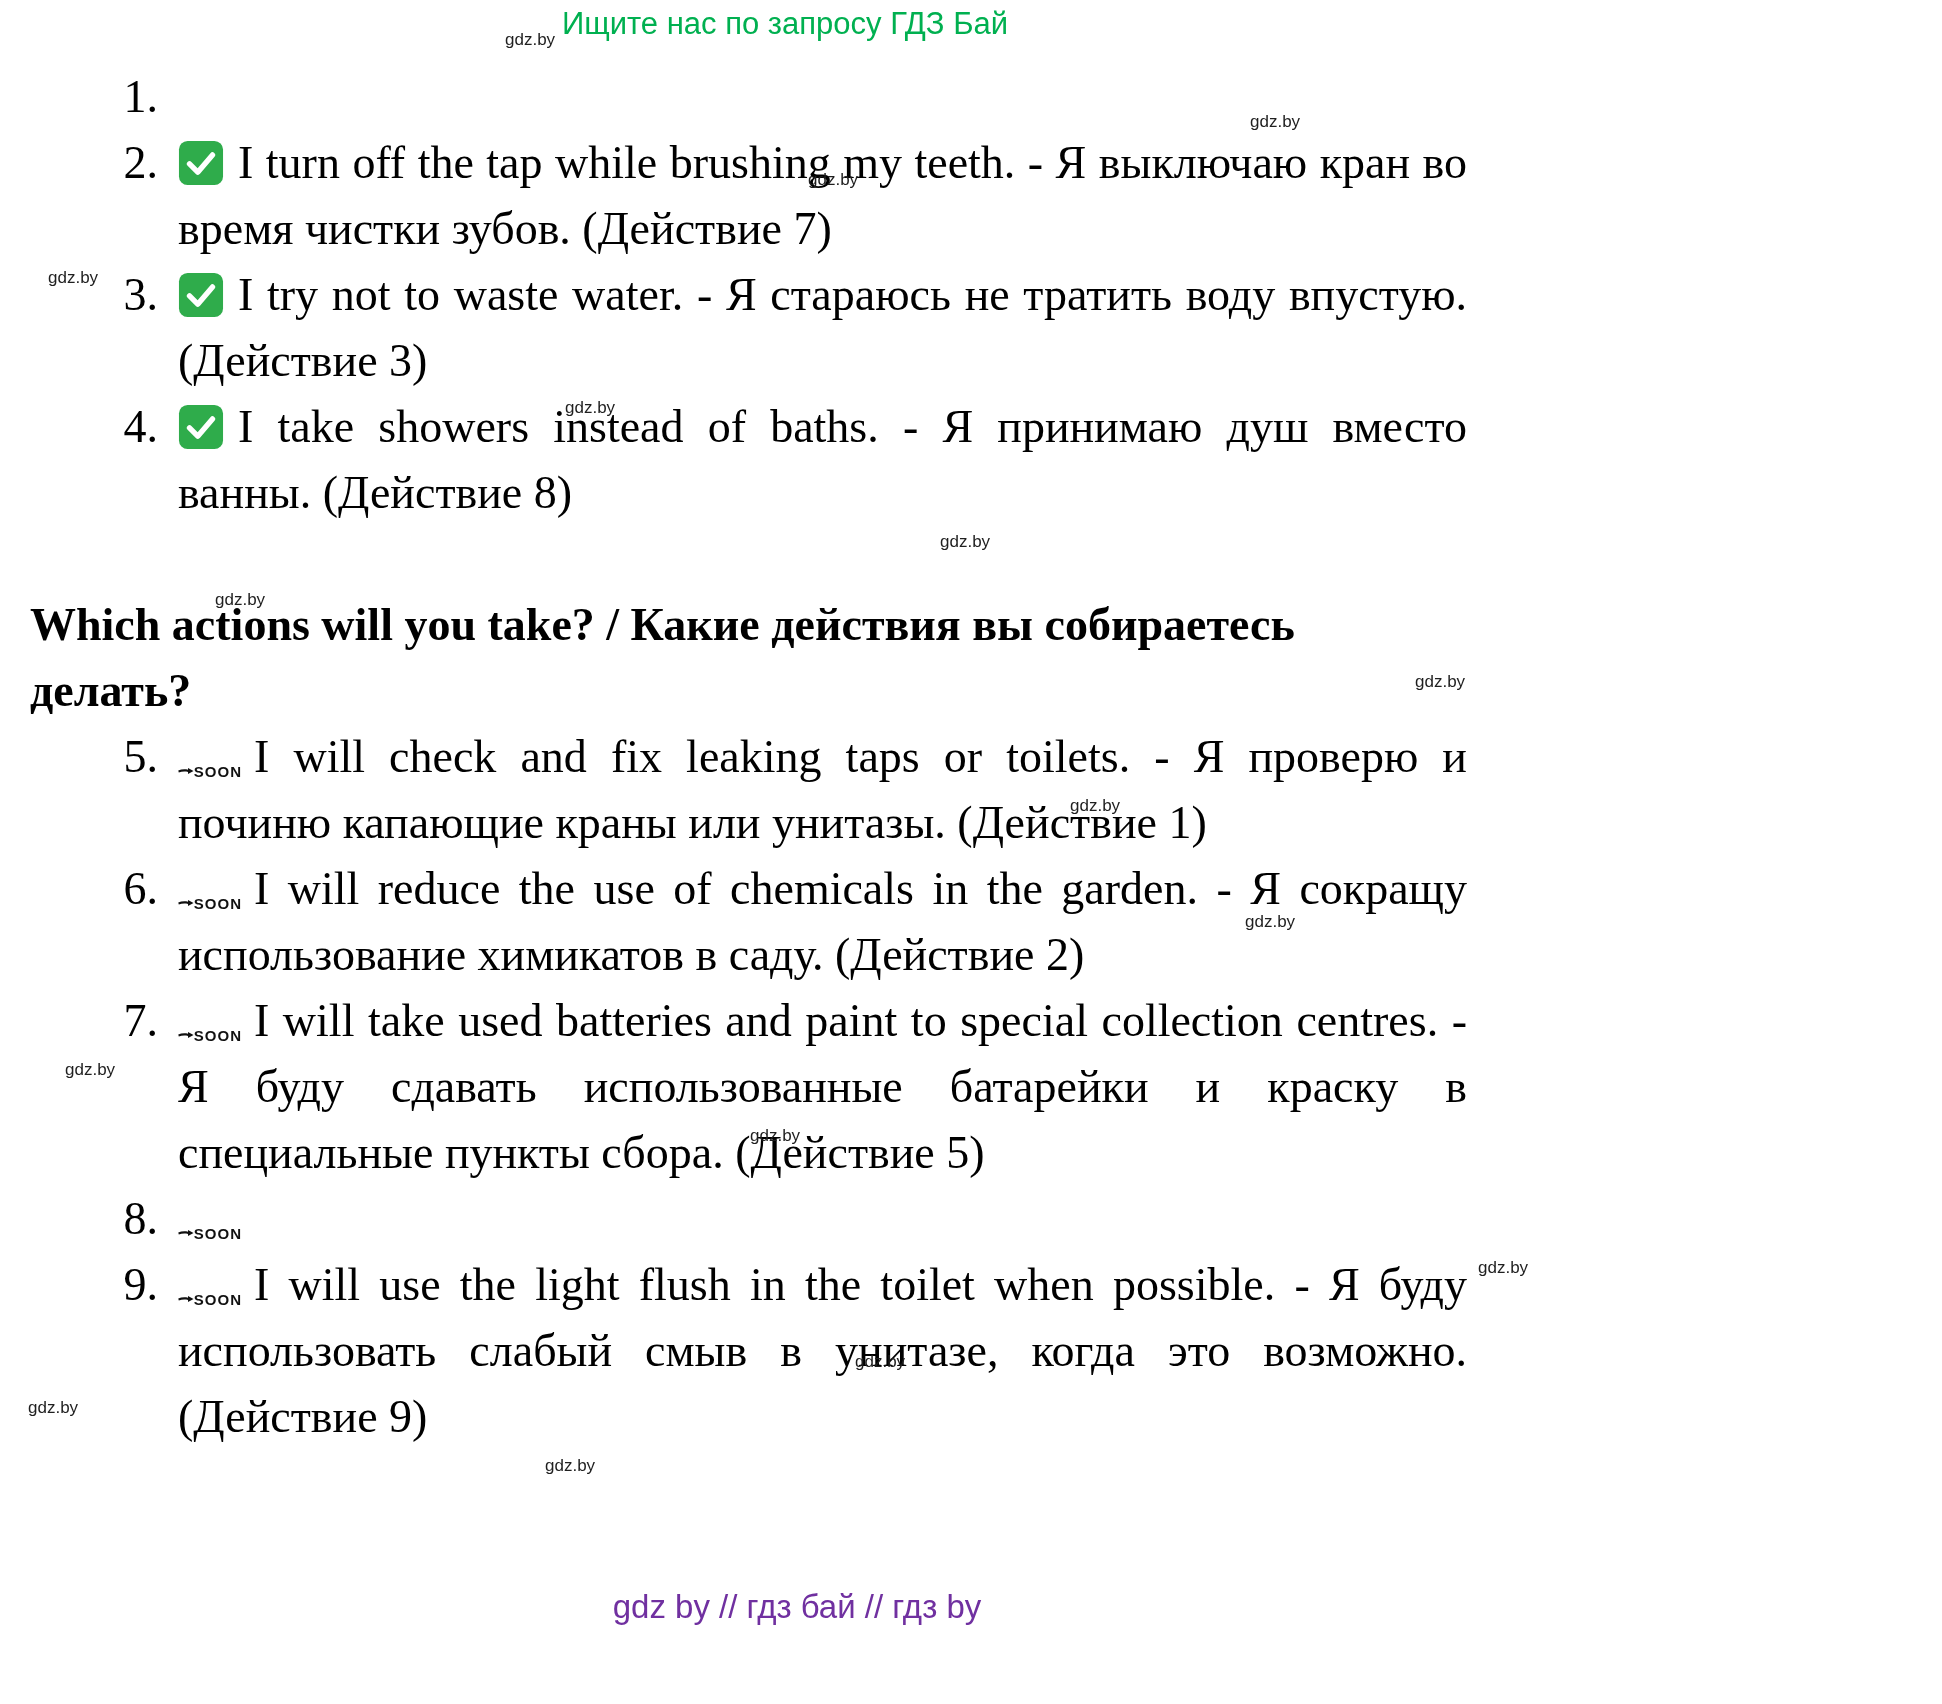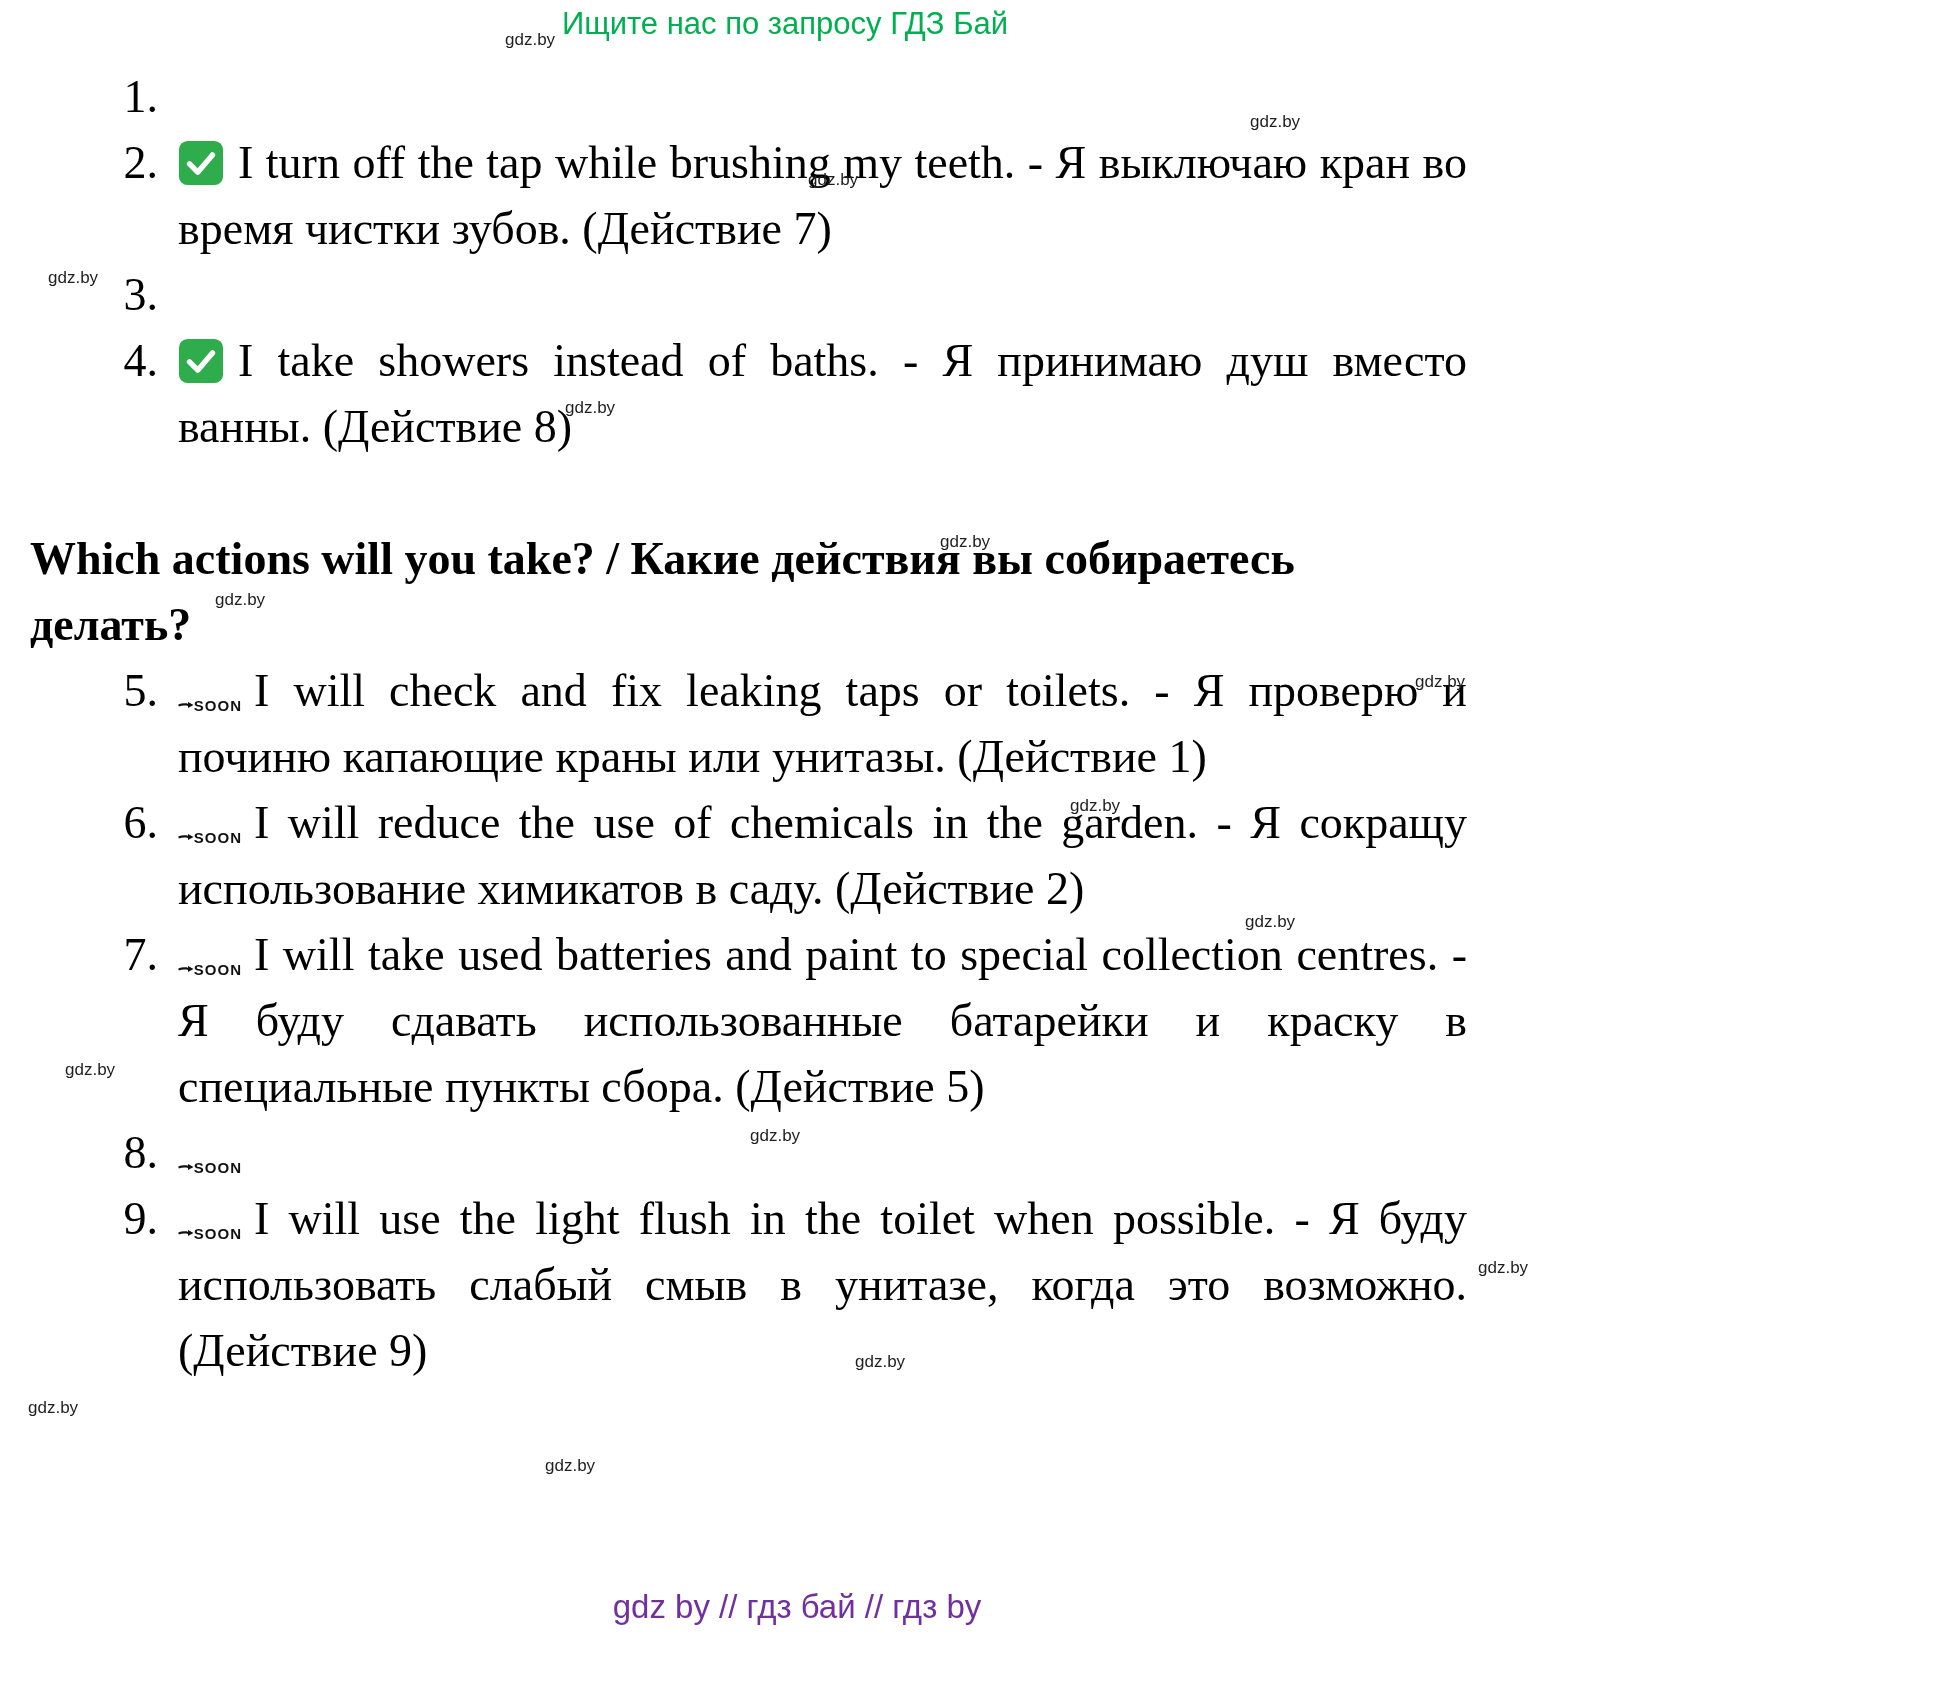--- a/index.html
+++ b/index.html
@@ -88,20 +88,24 @@
       <div class="item">
         <div class="num">2.</div>
         <div class="body"><span class="check-icon"><svg viewBox="0 0 24 24">
                 <rect x="0.5" y="0.5" width="23" height="23" rx="4.5" fill="#2fac4b"></rect>
                 <path d="M6 12.5 L10.3 16.8 L18 7.8" stroke="#ffffff" stroke-width="2.8" fill="none" stroke-linecap="round" stroke-linejoin="round"></path>
               </svg></span><span>I turn off the tap while brushing my teeth. - Я выключаю кран во время чистки зубов. (Действие 7)</span></div>
       </div>
 
       <div class="item">
         <div class="num">3.</div>
+        <div class="body"><span class="check-icon"><svg viewBox="0 0 24 24">
+                <rect x="0.5" y="0.5" width="23" height="23" rx="4.5" fill="#2fac4b"></rect>
+                <path d="M6 12.5 L10.3 16.8 L18 7.8" stroke="#ffffff" stroke-width="2.8" fill="none" stroke-linecap="round" stroke-linejoin="round"></path>
+              </svg></span><span>I try not to waste water. - Я стараюсь не тратить воду впустую. (Действие 3)</span></div>
       </div>
 
       <div class="item">
         <div class="num">4.</div>
         <div class="body"><span class="check-icon"><svg viewBox="0 0 24 24">
                 <rect x="0.5" y="0.5" width="23" height="23" rx="4.5" fill="#2fac4b"></rect>
                 <path d="M6 12.5 L10.3 16.8 L18 7.8" stroke="#ffffff" stroke-width="2.8" fill="none" stroke-linecap="round" stroke-linejoin="round"></path>
               </svg></span><span>I take showers instead of baths. - Я принимаю душ вместо ванны. (Действие 8)</span></div>
       </div>
 

